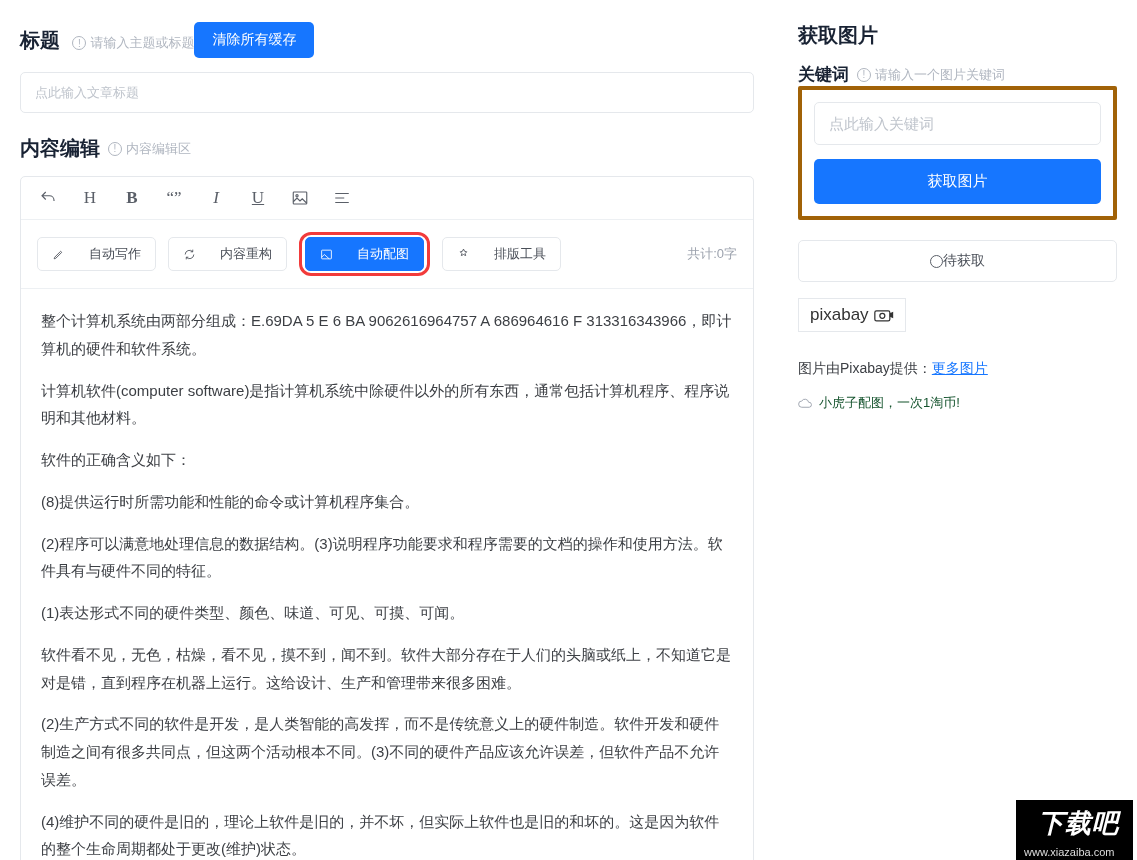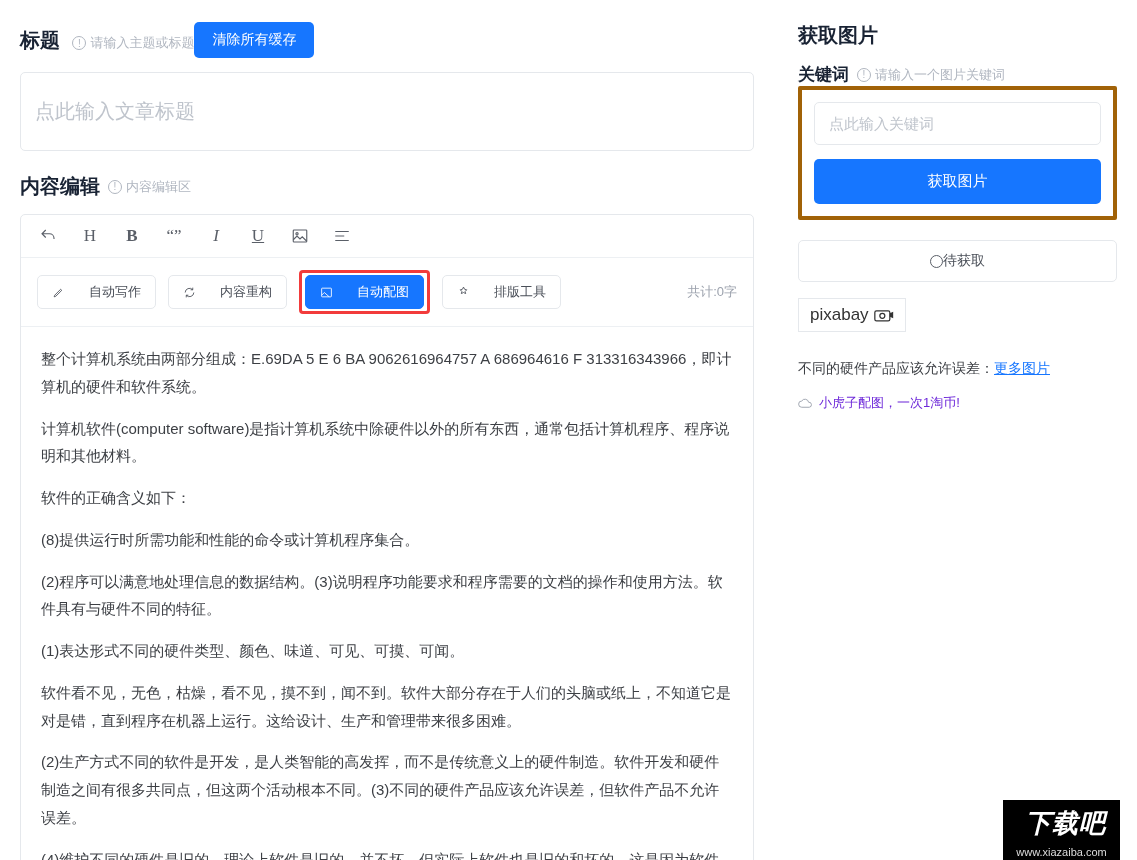--- a/index.html
+++ b/index.html
@@ -9,54 +9,54 @@
 
 .section-header { display: flex; align-items: center; margin-bottom: 14px; }
 .section-header.with-btn { justify-content: flex-start; }
 .section-title { font-size: 20px; font-weight: 600; color: #192334; }
 .hint { font-size: 13px; color: #b0b6c0; margin-left: 8px; display: inline-flex; align-items: center; gap: 4px; }
 .hint-icon { display: inline-flex; width: 14px; height: 14px; border: 1px solid #b0b6c0; border-radius: 50%; align-items: center; justify-content: center; font-size: 10px; font-style: normal; }
 
 .btn-primary { background: #1676ff; color: #fff; border: none; border-radius: 5px; padding: 9px 18px; font-size: 14px; cursor: pointer; }
 .btn-primary-big { background: #1676ff; color: #fff; border: none; border-radius: 5px; padding: 13px 0; font-size: 15px; cursor: pointer; width: 100%; font-weight: 500; }
 
-.title-input { width: 100%; border: 1px solid #e5e8ec; border-radius: 5px; padding: 27px 14px; font-size: 20px; color: #1d4ed8; margin-bottom: 22px; }
+.title-input { width: 100%; border: 1px solid #e5e8ec; border-radius: 5px; padding: 12px 14px; font-size: 13px; color: #1d4ed8; margin-bottom: 22px; }
 .title-input::placeholder { color: #bfc4cc; }
 
 .editor-wrap { border: 1px solid #e5e8ec; border-radius: 5px; }
 .toolbar { display: flex; gap: 20px; padding: 10px 16px; border-bottom: 1px solid #edf0f3; align-items: center; color: #5a5f68; }
 .tb-btn { background: none; border: none; cursor: pointer; font-size: 17px; color: #5a5f68; font-family: Georgia, serif; display: inline-flex; align-items: center; justify-content: center; width: 22px; height: 22px; }
 .tb-btn svg { width: 18px; height: 18px; stroke: #5a5f68; fill: none; stroke-width: 1.5; }
 
 .action-row { display: flex; align-items: center; padding: 12px 16px; border-bottom: 1px solid #edf0f3; gap: 12px; }
 .chip { display: inline-flex; align-items: center; gap: 24px; border: 1px solid #e5e8ec; border-radius: 5px; padding: 7px 14px; font-size: 13px; color: #4a4f58; background: #fff; cursor: pointer; }
 .chip.active { background: #1676ff; color: #fff; border-color: #1676ff; }
 .chip svg { width: 13px; height: 13px; stroke: currentColor; fill: none; stroke-width: 1.6; }
-.highlight-box { border: 3px solid #f23b3b; border-radius: 4px; padding: 2px 3px; display: inline-flex; }
+.highlight-box { border: 3px solid #f23b3b; border-radius: 12px; padding: 2px 3px; display: inline-flex; }
 .word-count { margin-left: auto; font-size: 13px; color: #9ca2ad; }
 
 .content { padding: 18px 20px; font-size: 15px; color: #3c3f44; line-height: 1.85; }
 .content p { margin-bottom: 14px; }
 
 .keyword-input { width: 100%; border: 1px solid #e5e8ec; border-radius: 5px; padding: 12px 14px; font-size: 15px; margin-bottom: 14px; }
 .keyword-input::placeholder { color: #bfc4cc; }
 
 .sidebar-box { border: 4px solid #a16207; border-radius: 2px; padding: 12px; margin-bottom: 14px; }
 
 .pending { border: 1px solid #e5e8ec; border-radius: 5px; padding: 11px 0; text-align: center; font-size: 14px; color: #4a4f58; margin-bottom: 16px; display: flex; align-items: center; justify-content: center; gap: 0; margin-top: 20px; }
 .pending-circle { width: 13px; height: 13px; border: 1.5px solid #5a5f68; border-radius: 50%; display: inline-block; }
 
 .pixabay-badge { border: 1px solid #e5e8ec; border-radius: 0; padding: 6px 11px; display: inline-flex; align-items: center; gap: 5px; font-size: 17px; font-weight: 500; margin-bottom: 28px; color: #333; }
 .credit-line { font-size: 14px; color: #3c3f44; margin-bottom: 16px; }
 .credit-line a { color: #1676ff; text-decoration: underline; }
 
-.tip-line { font-size: 13px; color: #6d28d9; display: flex; align-items: center; gap: 6px; }
+.tip-line { font-size: 13px; color: #14532d; display: flex; align-items: center; gap: 6px; }
 .cloud-icon { width: 15px; height: 11px; display: inline-block; }
 
-.watermark { position: absolute; right: 17px; bottom: 0; text-align: center; }
+.watermark { position: absolute; right: 4px; bottom: 0; text-align: left; }
 .watermark-big { background: #000; color: #fff; font-size: 26px; font-weight: 900; font-style: italic; padding: 6px 14px 3px 22px; letter-spacing: 1px; }
 .watermark-sm { background: #000; color: #ddd; font-size: 11px; padding: 2px 8px; }
 </style>
 </head>
 <body>
 
 <div class="main">
   <div class="section-header with-btn">
     <div>
       <span class="section-title">标题</span>
@@ -175,21 +175,21 @@
   <div class="pixabay-badge">
     <span>pixabay</span>
     <svg width="20" height="14" viewBox="0 0 24 16">
         <rect x="1" y="3" width="18" height="12" rx="2" fill="none" stroke="#333" stroke-width="1.5"></rect>
         <circle cx="10" cy="9" r="3" fill="none" stroke="#333" stroke-width="1.5"></circle>
         <path d="M19 6l4-2v8l-4-2" fill="#333"></path>
       </svg>
   </div>
 
   <div class="credit-line">
-    <span>不同的硬件产品应该允许误差：</span><a href="#">更多图片</a>
+    <span>图片由Pixabay提供：</span><a href="#">更多图片</a>
   </div>
 
   <div class="tip-line">
     <svg class="cloud-icon" viewBox="0 0 24 16">
         <path d="M6 14a5 5 0 010-10 6 6 0 0111 2 4 4 0 011 8H6z" fill="none" stroke="#9ca2ad" stroke-width="1.5"></path>
       </svg>
     <span>小虎子配图，一次1淘币!</span>
   </div>
 
   <div class="watermark">

